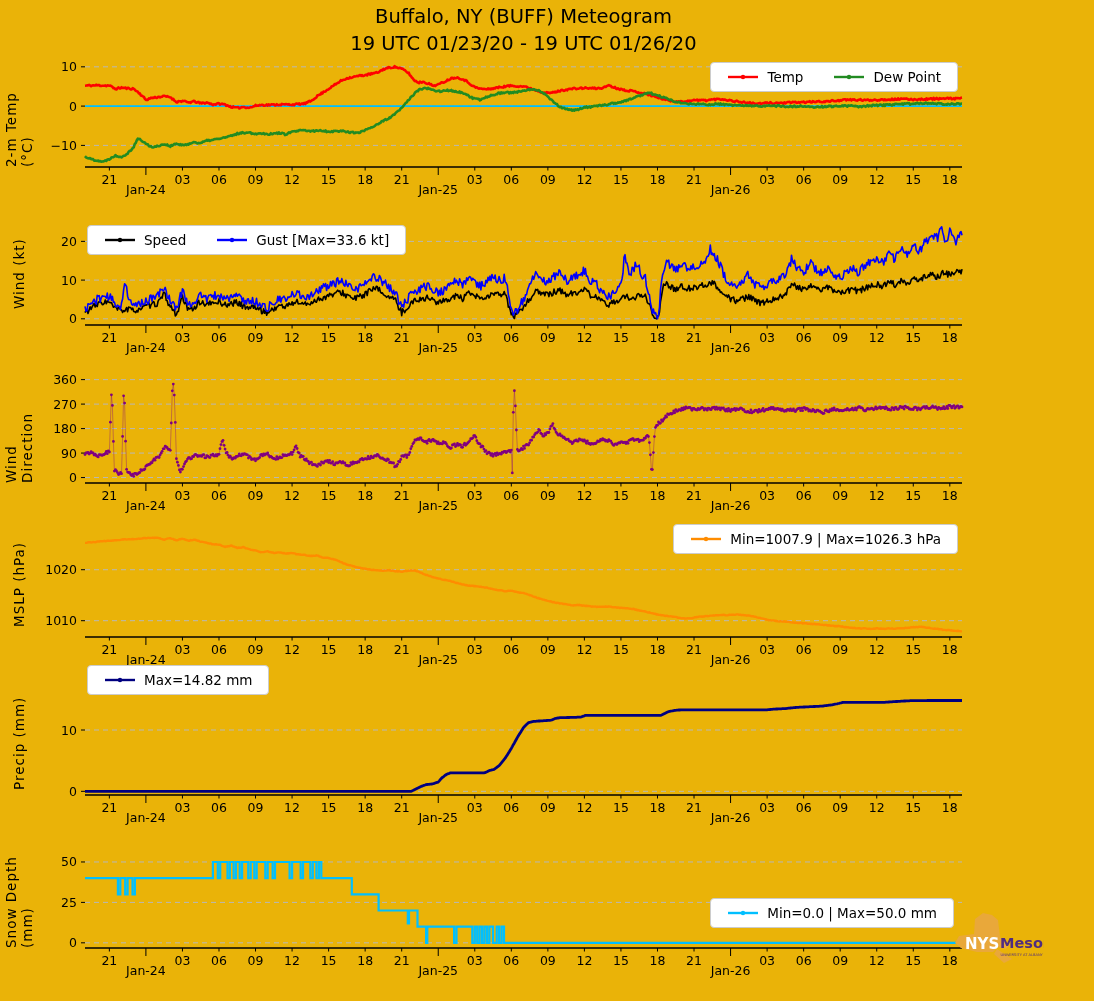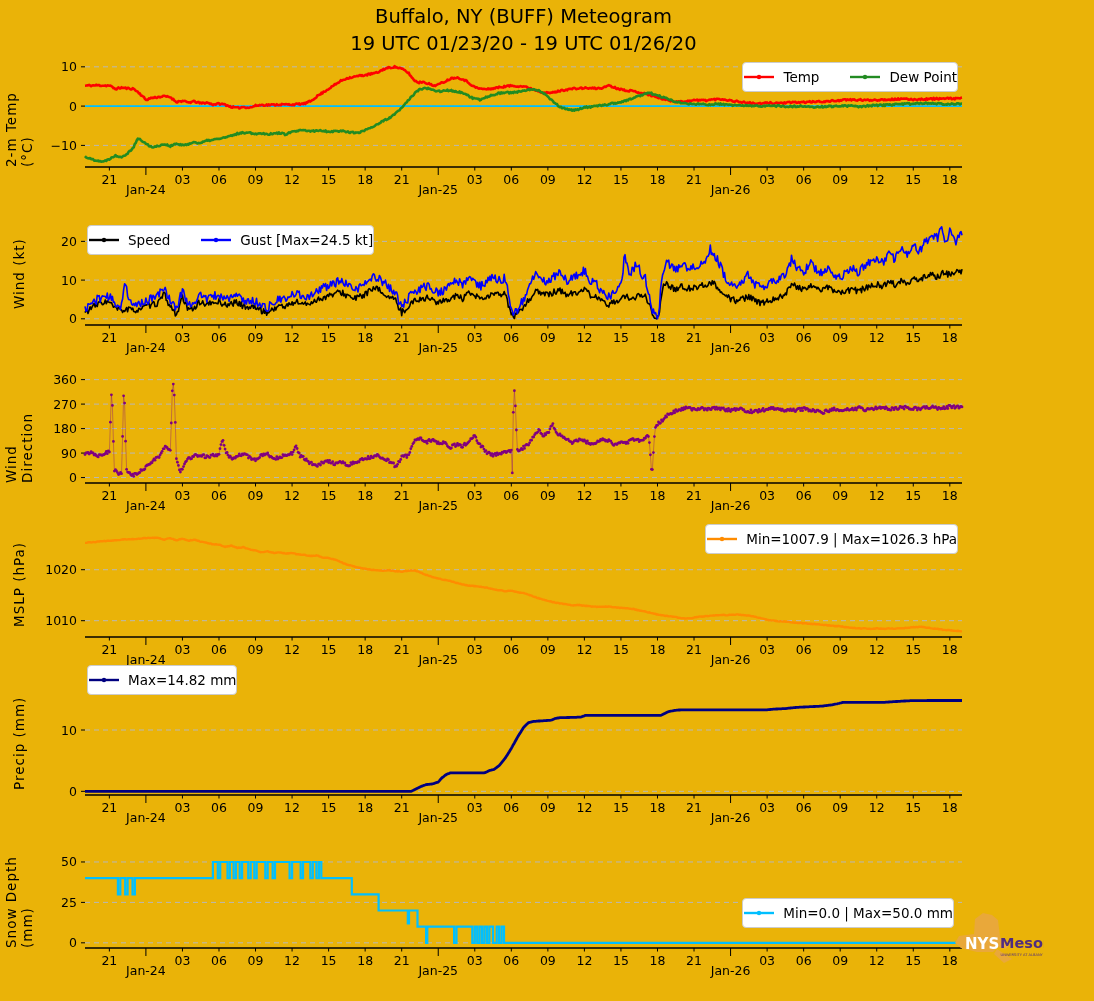--- a/index.html
+++ b/index.html
@@ -5,21 +5,21 @@
   html,body{margin:0;padding:0;background:#fff;}
   .page{position:relative;width:1094px;height:1001px;background:#eab308;overflow:hidden;
         font-family:"DejaVu Sans","Liberation Sans",sans-serif;color:#000;}
   .title-line{position:absolute;left:85px;width:877px;text-align:center;color:#000;}
   .title-1{top:5px;font-size:19.5px;}
   .title-2{top:32px;font-size:19.5px;text-align:center;}
   .ylabel{position:absolute;left:8px;width:22px;display:flex;align-items:center;justify-content:center;
           writing-mode:vertical-rl;transform:rotate(180deg);font-size:13.5px;letter-spacing:1px;color:#000;}
   svg.plot{position:absolute;overflow:visible;}
   .legend{position:absolute;background:#fff;border:1px solid #cccccc;border-radius:4px;
-          padding:3px 0;display:flex;align-items:center;gap:30px;font-size:13.5px;line-height:22px;}
+          padding:3px 16px;display:flex;align-items:center;gap:30px;font-size:13.5px;line-height:22px;}
   .lentry{display:flex;align-items:center;gap:8px;white-space:nowrap;}
   .logo{position:absolute;left:948px;top:906px;width:96px;height:80px;}
 </style>
 </head>
 <body>
 
 <div class="page">
   <div class="title-line title-1">Buffalo, NY (BUFF) Meteogram</div>
   <div class="title-line title-2">19 UTC 01/23/20 - 19 UTC 01/26/20</div>
 
@@ -173,21 +173,21 @@
             <line x1="1" x2="31" y1="5" y2="5" stroke="#000000" stroke-width="2.4"></line>
             <circle cx="16" cy="5" r="2.2" fill="#000000"></circle>
           </svg>
           <span>Speed</span>
         </div>
         <div class="lentry">
           <svg width="32" height="10">
             <line x1="1" x2="31" y1="5" y2="5" stroke="#0000ff" stroke-width="2.4"></line>
             <circle cx="16" cy="5" r="2.2" fill="#0000ff"></circle>
           </svg>
-          <span>Gust [Max=24.5 kt]</span>
+          <span>Gust [Max=33.6 kt]</span>
         </div>
       </div>
       <div class="ylabel" style="top: 375px; height: 108px;">Wind Direction</div>
       <svg class="plot" width="934" height="148" style="left: 40px; top: 367px;">
         <line x1="45" x2="922" y1="12.624685138539043" y2="12.624685138539043" stroke="#b8b8b8" stroke-width="1" stroke-dasharray="5,4"></line>
         <line x1="41" x2="45" y1="12.624685138539043" y2="12.624685138539043" stroke="#000" stroke-width="1"></line>
         <text x="37" y="17.124685138539043" text-anchor="end" font-size="12.5" fill="#000">360</text>
         <line x1="45" x2="922" y1="37.10831234256927" y2="37.10831234256927" stroke="#b8b8b8" stroke-width="1" stroke-dasharray="5,4"></line>
         <line x1="41" x2="45" y1="37.10831234256927" y2="37.10831234256927" stroke="#000" stroke-width="1"></line>
         <text x="37" y="41.60831234256927" text-anchor="end" font-size="12.5" fill="#000">270</text>

